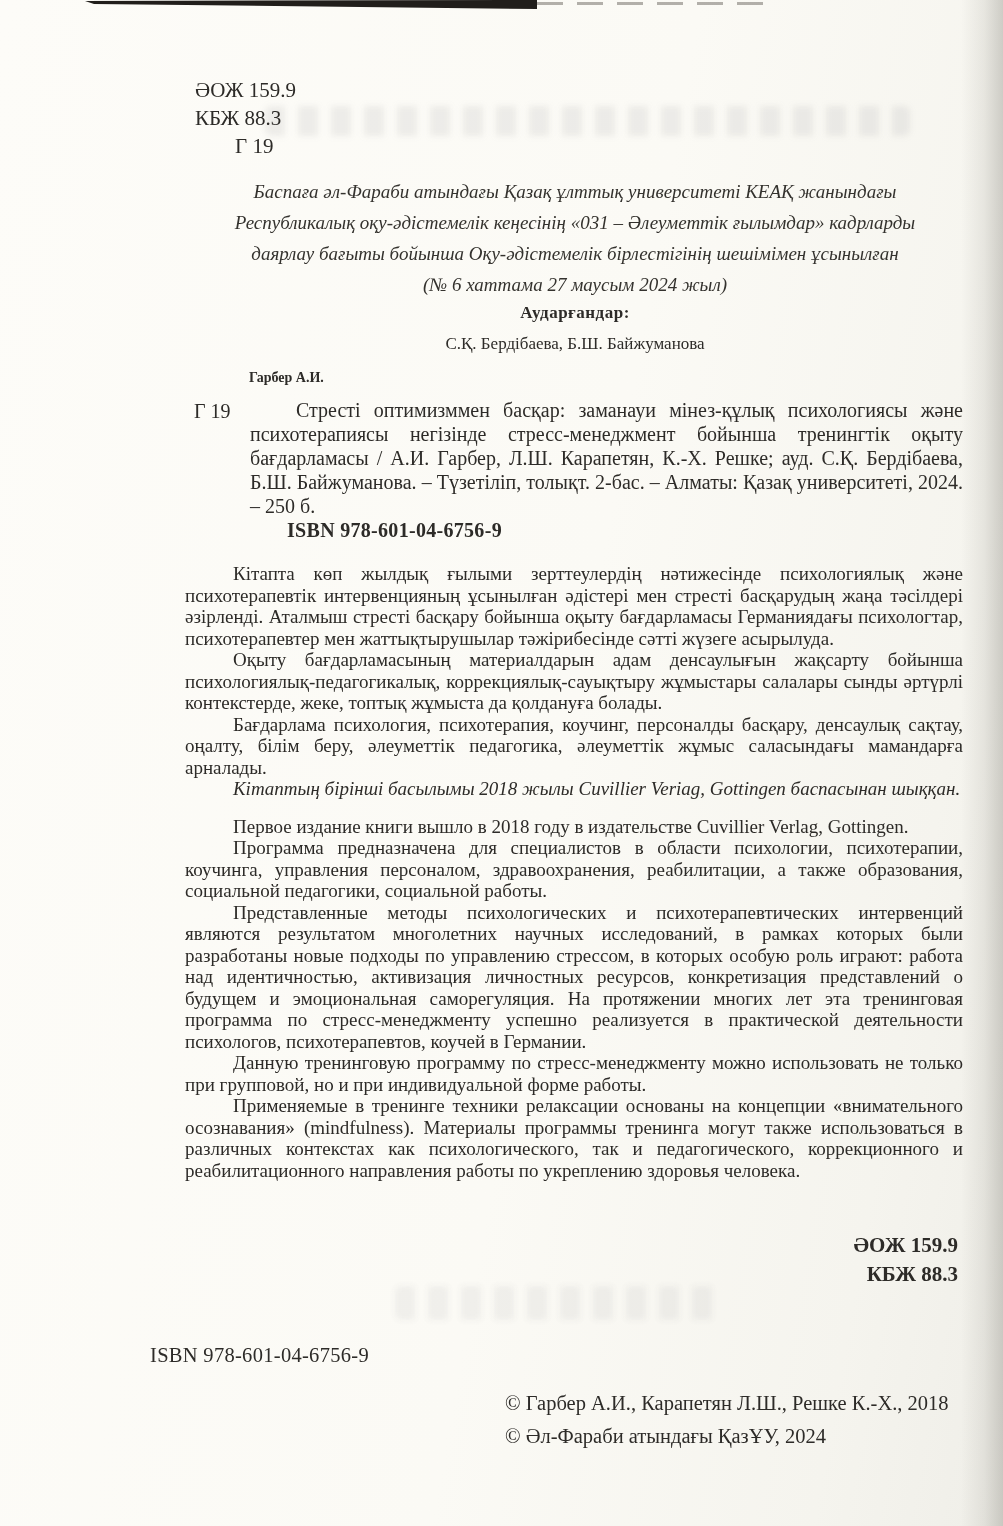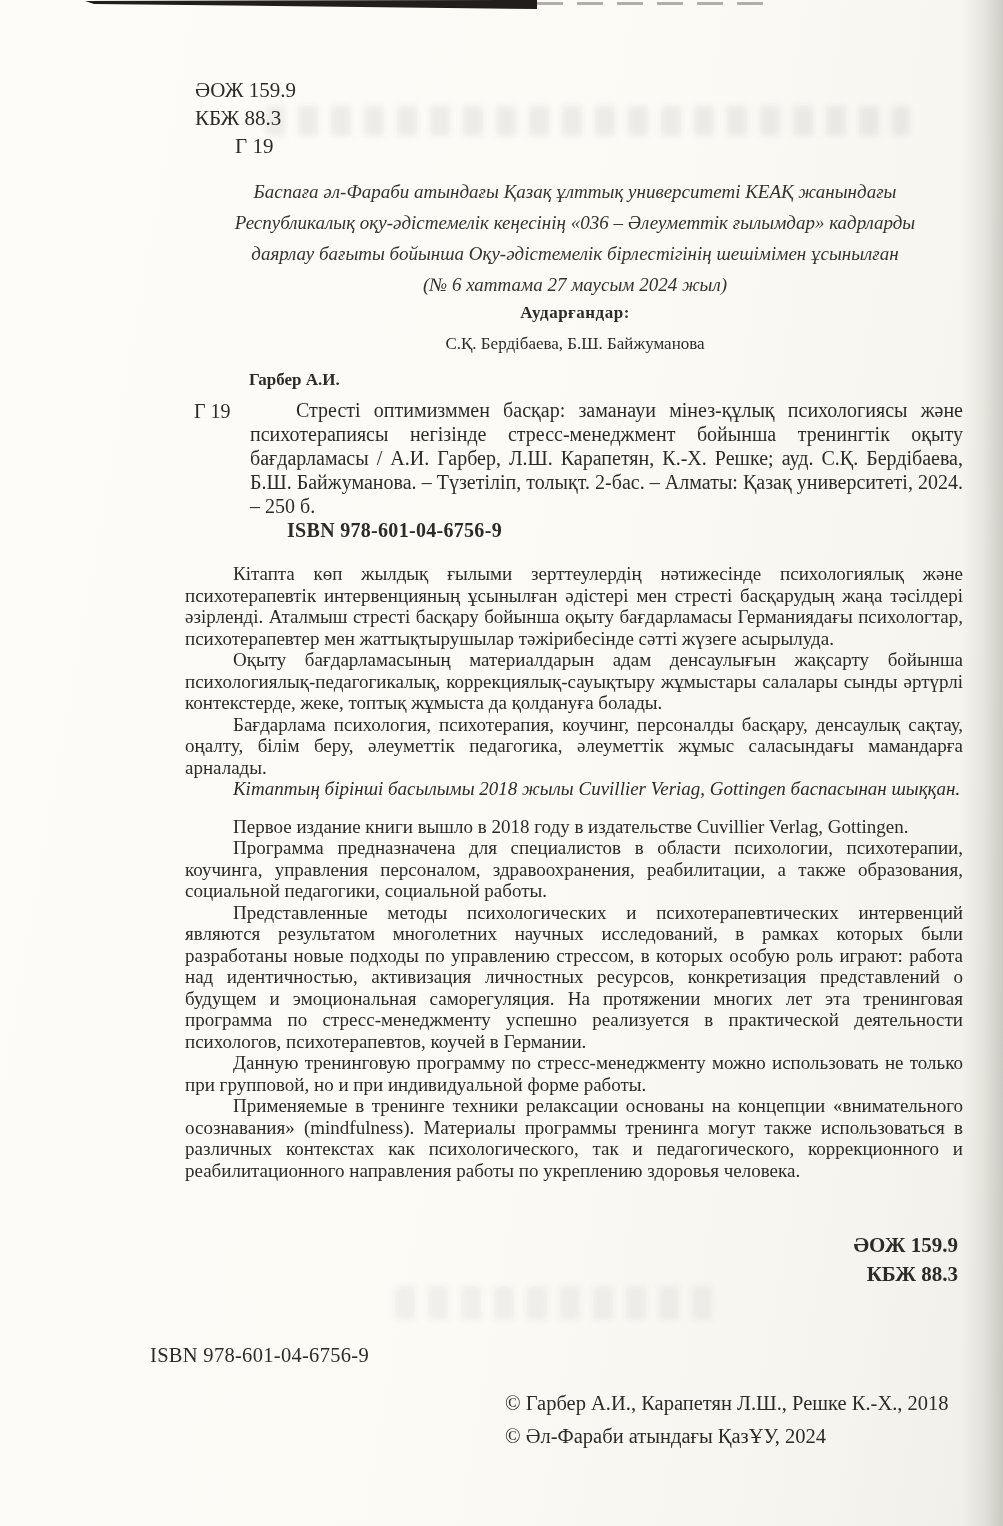--- a/index.html
+++ b/index.html
@@ -38,21 +38,21 @@
   .codes-top{position:absolute;top:76px;left:195px;font-size:21px;line-height:28px;}
   .codes-top .indent{padding-left:40px;}
 
   .approval{position:absolute;top:176px;left:165px;width:820px;text-align:center;
     font-style:italic;font-size:19px;line-height:31px;color:#34322e;}
 
   .translators{position:absolute;top:297px;left:185px;width:780px;text-align:center;
     font-size:17px;line-height:31px;}
   .translators .head{font-weight:bold;letter-spacing:.5px;}
 
-  .author-head{position:absolute;top:370px;left:249px;font-size:17px;font-weight:bold;}
+  .author-head{position:absolute;top:370px;left:249px;font-size:14px;font-weight:bold;}
 
   .entry-label{position:absolute;top:400px;left:194px;font-size:20px;}
   .entry{position:absolute;top:398px;left:250px;width:713px;
     font-size:20px;line-height:24px;text-align:justify;text-indent:46px;}
   .entry-isbn{position:absolute;top:519px;left:287px;font-size:20px;font-weight:bold;letter-spacing:.3px;}
 
   .annotation{position:absolute;top:563px;left:185px;width:778px;
     font-size:19px;line-height:21.5px;text-align:justify;}
   .annotation p{margin:0;text-indent:48px;}
   .annotation p.note{font-style:italic;}
@@ -75,21 +75,21 @@
   <div class="bleed bottom"></div>
 
   <div class="codes-top">
     <div>ӘОЖ 159.9</div>
     <div>КБЖ 88.3</div>
     <div class="indent">Г 19</div>
   </div>
 
   <div class="approval">
     <div>Баспаға әл-Фараби атындағы Қазақ ұлттық университеті КЕАҚ жанындағы</div>
-    <div>Республикалық оқу-әдістемелік кеңесінің «036 – Әлеуметтік ғылымдар» кадрларды</div>
+    <div>Республикалық оқу-әдістемелік кеңесінің «031 – Әлеуметтік ғылымдар» кадрларды</div>
     <div>даярлау бағыты бойынша Оқу-әдістемелік бірлестігінің шешімімен ұсынылған</div>
     <div>(№ 6 хаттама 27 маусым 2024 жыл)</div>
   </div>
 
   <div class="translators">
     <div class="head">Аударғандар:</div>
     <div>С.Қ. Бердібаева, Б.Ш. Байжуманова</div>
   </div>
 
   <div class="author-head">Гарбер А.И.</div>

